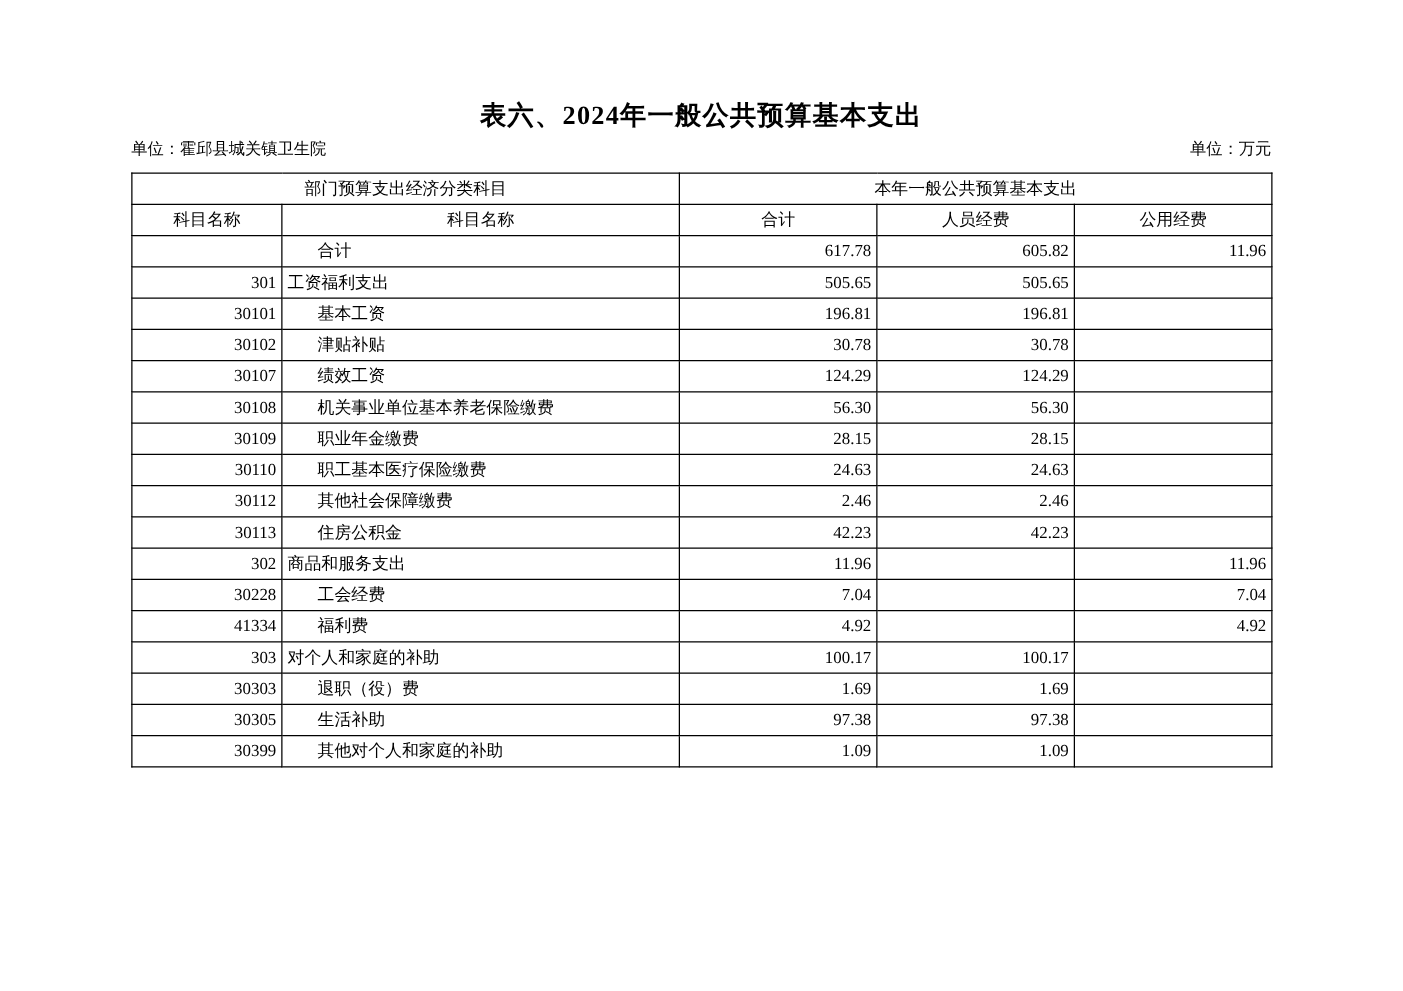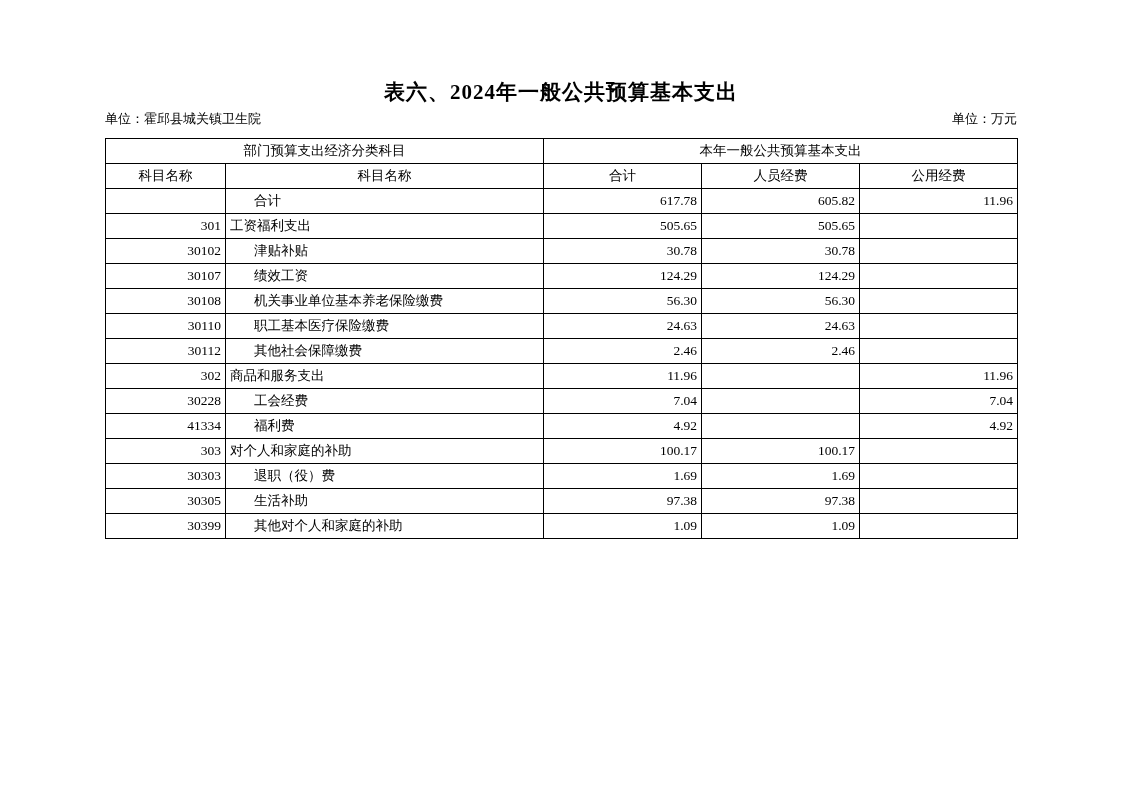--- a/index.html
+++ b/index.html
@@ -135,20 +135,27 @@
           <td class="c-num">11.96</td>
         </tr>
         <tr>
           <td class="c-code">301</td>
           <td class="c-name">工资福利支出</td>
           <td class="c-num">505.65</td>
           <td class="c-num">505.65</td>
           <td class="c-num"></td>
         </tr>
         <tr>
+          <td class="c-code indent">30101</td>
+          <td class="c-name indent">基本工资</td>
+          <td class="c-num">196.81</td>
+          <td class="c-num">196.81</td>
+          <td class="c-num"></td>
+        </tr>
+        <tr>
           <td class="c-code indent">30102</td>
           <td class="c-name indent">津贴补贴</td>
           <td class="c-num">30.78</td>
           <td class="c-num">30.78</td>
           <td class="c-num"></td>
         </tr>
         <tr>
           <td class="c-code indent">30107</td>
           <td class="c-name indent">绩效工资</td>
           <td class="c-num">124.29</td>
@@ -156,34 +163,48 @@
           <td class="c-num"></td>
         </tr>
         <tr>
           <td class="c-code indent">30108</td>
           <td class="c-name indent">机关事业单位基本养老保险缴费</td>
           <td class="c-num">56.30</td>
           <td class="c-num">56.30</td>
           <td class="c-num"></td>
         </tr>
         <tr>
+          <td class="c-code indent">30109</td>
+          <td class="c-name indent">职业年金缴费</td>
+          <td class="c-num">28.15</td>
+          <td class="c-num">28.15</td>
+          <td class="c-num"></td>
+        </tr>
+        <tr>
           <td class="c-code indent">30110</td>
           <td class="c-name indent">职工基本医疗保险缴费</td>
           <td class="c-num">24.63</td>
           <td class="c-num">24.63</td>
           <td class="c-num"></td>
         </tr>
         <tr>
           <td class="c-code indent">30112</td>
           <td class="c-name indent">其他社会保障缴费</td>
           <td class="c-num">2.46</td>
           <td class="c-num">2.46</td>
           <td class="c-num"></td>
         </tr>
         <tr>
+          <td class="c-code indent">30113</td>
+          <td class="c-name indent">住房公积金</td>
+          <td class="c-num">42.23</td>
+          <td class="c-num">42.23</td>
+          <td class="c-num"></td>
+        </tr>
+        <tr>
           <td class="c-code">302</td>
           <td class="c-name">商品和服务支出</td>
           <td class="c-num">11.96</td>
           <td class="c-num"></td>
           <td class="c-num">11.96</td>
         </tr>
         <tr>
           <td class="c-code indent">30228</td>
           <td class="c-name indent">工会经费</td>
           <td class="c-num">7.04</td>

